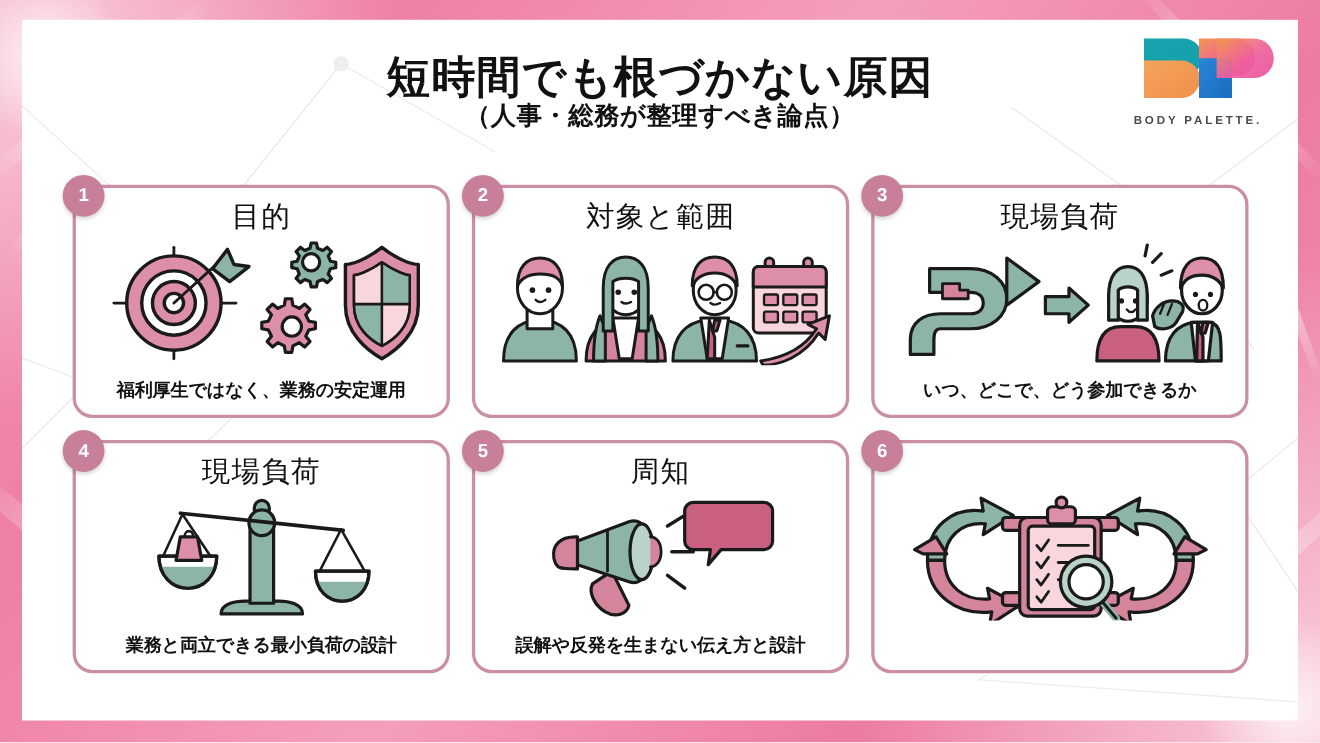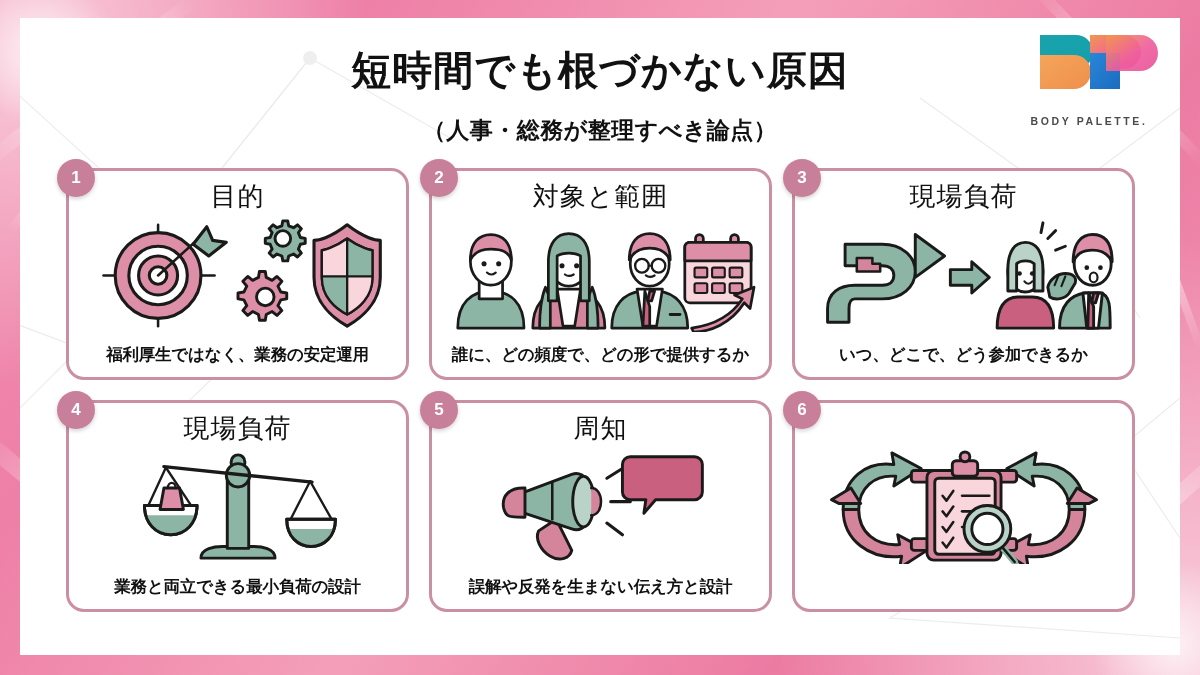--- a/index.html
+++ b/index.html
@@ -32,26 +32,26 @@
   }
   #panel-net { position:absolute; inset:0; opacity: 0.85; }
 
   
   #header { position: absolute; left: 0; top: 0; width: 1160px; height: 128px; }
   #title {
     position: absolute; left: 0; right: 0; top: 25px; text-align: center;
     font-size: 40px; font-weight: 700; color: #111111; letter-spacing: 1px;
   }
   #subtitle {
-    position: absolute; left: 0; right: 0; top: 97px; text-align: center;
+    position: absolute; left: 0; right: 0; top: 72px; text-align: center;
     font-size: 23px; font-weight: 700; color: #111111; letter-spacing: 0.5px;
   }
   #logo { position: absolute; right: 18px; top: 7px; width: 146px; height: 104px; text-align: center; }
   #logo-mark { width: 146px; height: 74px; }
-  #logo-text { font-size: 10.5px; letter-spacing: 2.6px; color: #4a4a4a; font-weight: 700; margin-top: 12px; }
+  #logo-text { font-size: 10.5px; letter-spacing: 2.6px; color: #4a4a4a; font-weight: 700; margin-top: 0; }
 
   
   #grid {
     position: absolute; left: 46px; top: 150px; width: 1075px;
     display: grid; grid-template-columns: repeat(3, 343px);
     grid-auto-rows: 212px; column-gap: 20px; row-gap: 20px;
   }
   .card {
     position: relative; background: #ffffff;
     border: 3px solid #cb8fa3; border-radius: 18px;
@@ -239,21 +239,20 @@
                 <rect x="287" y="52" width="13" height="10" rx="1.5"></rect>
                 <rect x="251" y="68" width="13" height="10" rx="1.5"></rect>
                 <rect x="269" y="68" width="13" height="10" rx="1.5"></rect>
                 <rect x="287" y="68" width="13" height="10" rx="1.5"></rect>
               </g>
 
               <path d="M248 114 C262 112 286 106 300 84 L292 80 L312 72 L308 94 L302 88 C288 110 266 118 250 118 Z" fill="#dd8fa8"></path>
             </g>
           </svg>
         </div>
-        <div class="card-caption">誰に、どの頻度で、どの形で提供するか</div>
       </div>
 
       <div class="card">
         <div class="badge">3</div>
         <div class="card-title">現場負荷</div>
         <div class="card-art">
           <svg viewBox="0 0 300 118" width="300" height="118">
             <g stroke="#1a1a1a" stroke-width="3" stroke-linejoin="round" stroke-linecap="round">
 
               <path d="M10 94 C10 78 22 70 38 70 L66 70 C74 70 78 66 78 60 C78 54 74 50 66 50 L28 50 L28 28 L66 28 C86 28 100 40 100 56 L100 56 L100 18 L130 40 L100 62 L100 56 C100 72 86 84 66 84 L38 84 C34 84 32 88 32 94 L32 108 L10 108 Z" fill="#8cb5a5"></path>

